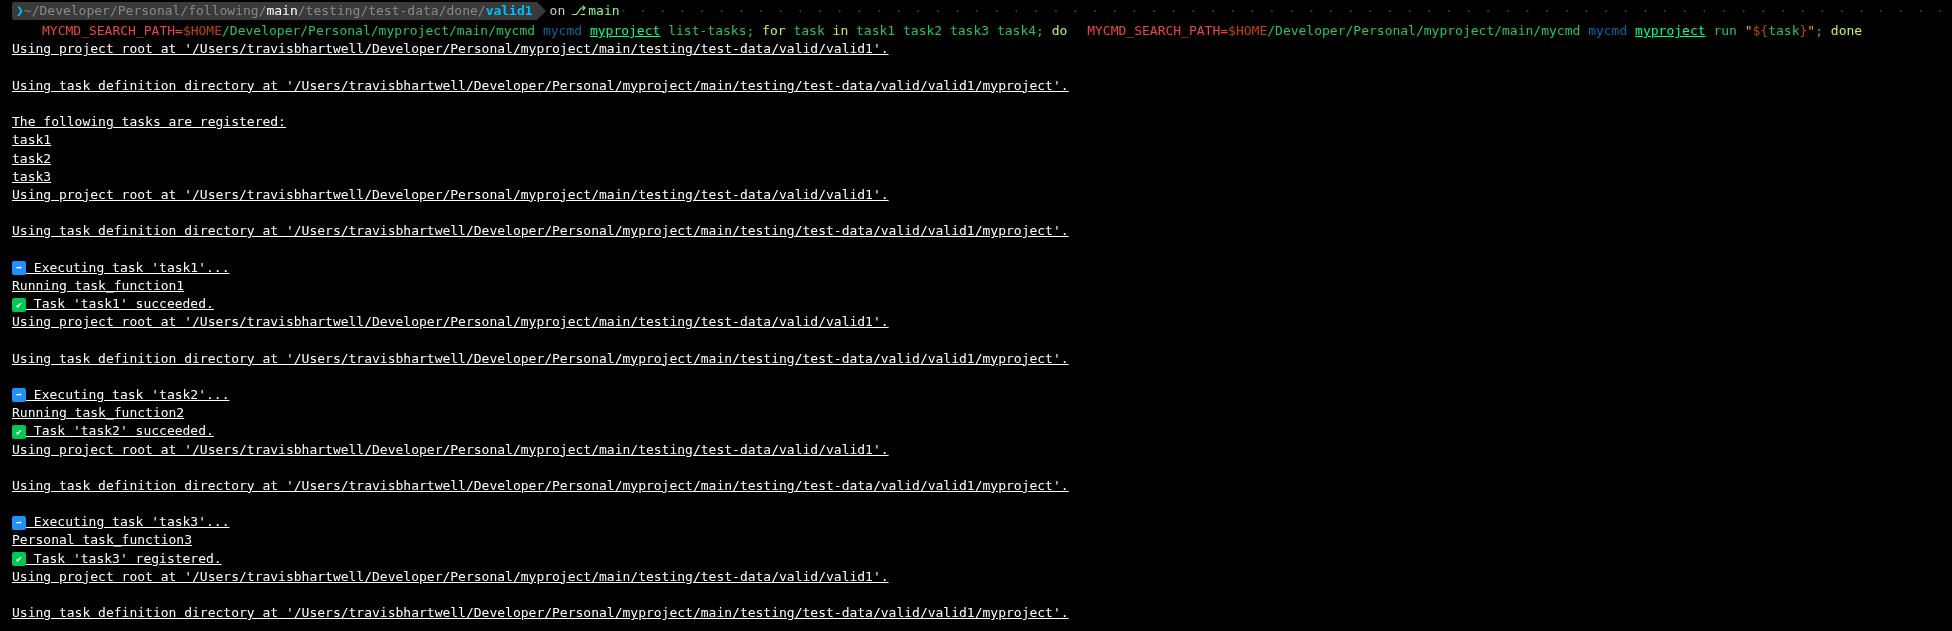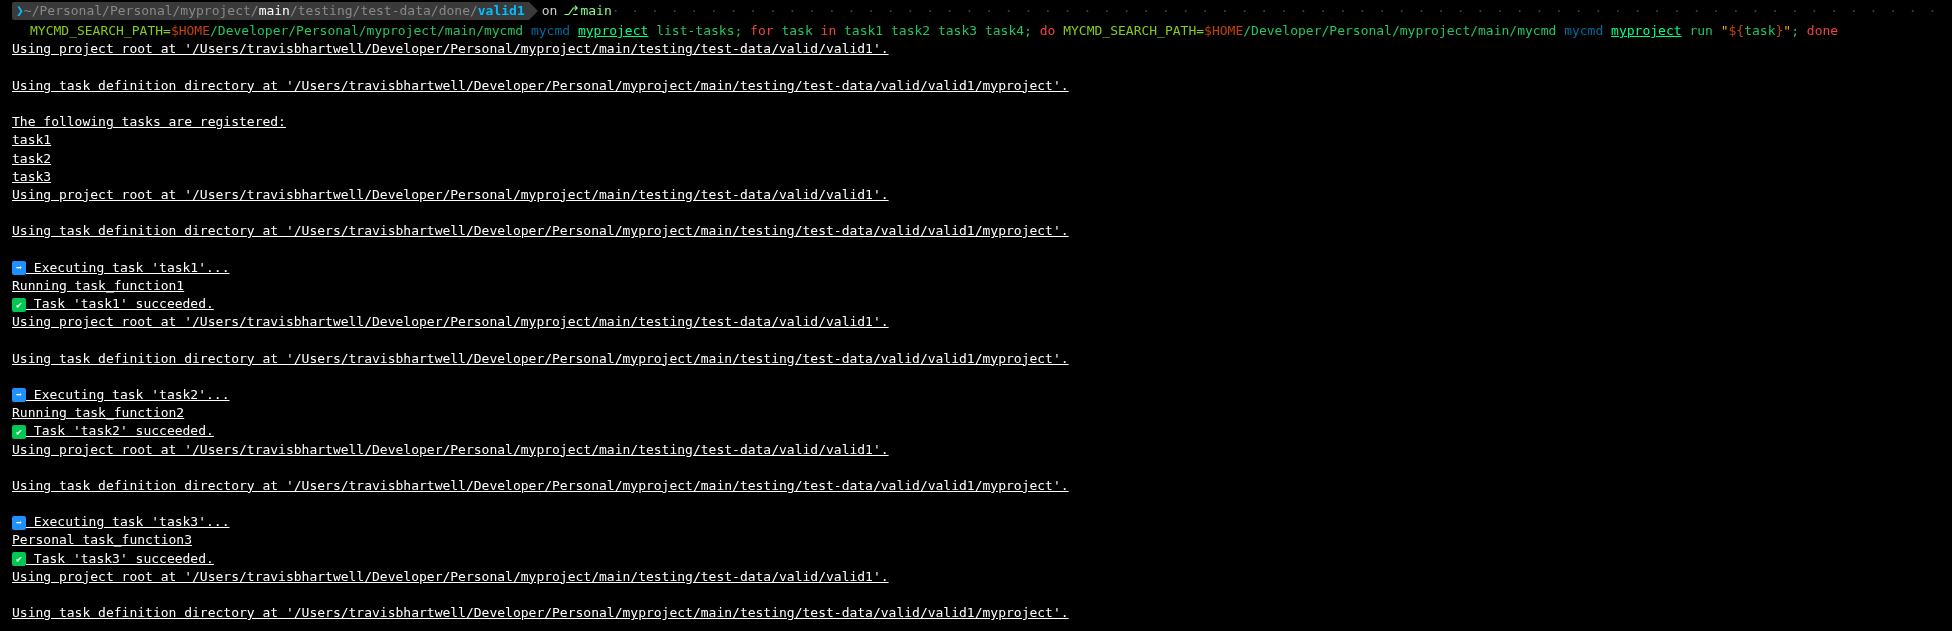--- a/index.html
+++ b/index.html
@@ -63,25 +63,25 @@
   .output-line {
     padding: 0 6px 0 12px;
     white-space: pre-wrap;
     color: #ffffff;
     text-decoration: underline;
   }
   .blank-line {
     height: 1.4em;
   }
   .cmd-plain { color: #22c55e; }
-  .cmd-var { color: #84cc16; }
+  .cmd-var { color: #ef4444; margin-left: 12px; }
   .cmd-dollar { color: #c2410c; }
   .cmd-green { color: #0369a1; }
   .cmd-underline { color: #00ff88; text-decoration: underline; }
-  .cmd-keyword { color: #ef4444; }
+  .cmd-keyword { color: #bef264; }
   .cmd-yellow { color: #ffaa00; }
   .emoji-arrow {
     display: inline-block;
     background: #1e90ff;
     color: white;
     width: 14px;
     height: 14px;
     text-align: center;
     line-height: 14px;
     font-size: 10px;
@@ -117,21 +117,21 @@
     vertical-align: middle;
   }
 </style>
 </head>
 <body>
 
 <div class="prompt-line">
   <span class="apple-icon"></span>
   <span class="prompt-box">
     <span class="path-bright">❯ </span>
-    <span class="path-dim">~/Personal/Personal/myproject/</span>
+    <span class="path-dim">~/Developer/Personal/following/</span>
       <span class="path-white">main</span>
       <span class="path-dim">/testing/test-data/done/</span>
       <span class="path-bright">valid1</span>
   </span>
     <span class="arrow-sep"></span>
   <span class="on-text">on</span>
   <span class="git-icon">⎇</span>
   <span class="git-branch">main</span>
   <span class="dots"> · · · · · · · · · · · · · · · · · · · · · · · · · · · · · · · · · · · · · · · · · · · · · · · · · · · · · · · · · · · · · · · · · · · · · · · · · · · · · · · · · · · · · · · · · · · · · · · · · · · · · · · · · · · · · · · · · · · · · · · · · · · · · · · · · · · · · · · · · · · · · · · · · · · · · · · · · · · · · · · · · · · · · · · · · · · · · · · · · · · · · · · · · · · · · · · · · · · · · · · · · · · · · · · · · · · · · · · · · · · · · · · · · ·</span>
 </div>
@@ -159,17 +159,17 @@
 <div class="blank-line"></div>
 <div class="output-line"><span class="emoji-arrow">➡</span><span> Executing task 'task2'...</span></div>
 <div class="output-line">Running task_function2</div>
 <div class="output-line"><span class="emoji-check">✔</span><span> Task 'task2' succeeded.</span></div>
 <div class="output-line">Using project root at '/Users/travisbhartwell/Developer/Personal/myproject/main/testing/test-data/valid/valid1'.</div>
 <div class="blank-line"></div>
 <div class="output-line">Using task definition directory at '/Users/travisbhartwell/Developer/Personal/myproject/main/testing/test-data/valid/valid1/myproject'.</div>
 <div class="blank-line"></div>
 <div class="output-line"><span class="emoji-arrow">➡</span><span> Executing task 'task3'...</span></div>
 <div class="output-line">Personal task_function3</div>
-<div class="output-line"><span class="emoji-check">✔</span><span> Task 'task3' succeeded.</span></div>
+<div class="output-line"><span class="emoji-check">✔</span><span> Task 'task3' registered.</span></div>
 <div class="output-line">Using project root at '/Users/travisbhartwell/Developer/Personal/myproject/main/testing/test-data/valid/valid1'.</div>
 <div class="blank-line"></div>
 <div class="output-line">Using task definition directory at '/Users/travisbhartwell/Developer/Personal/myproject/main/testing/test-data/valid/valid1/myproject'.</div>
 <div class="blank-line"></div>
 
 </body></html>

